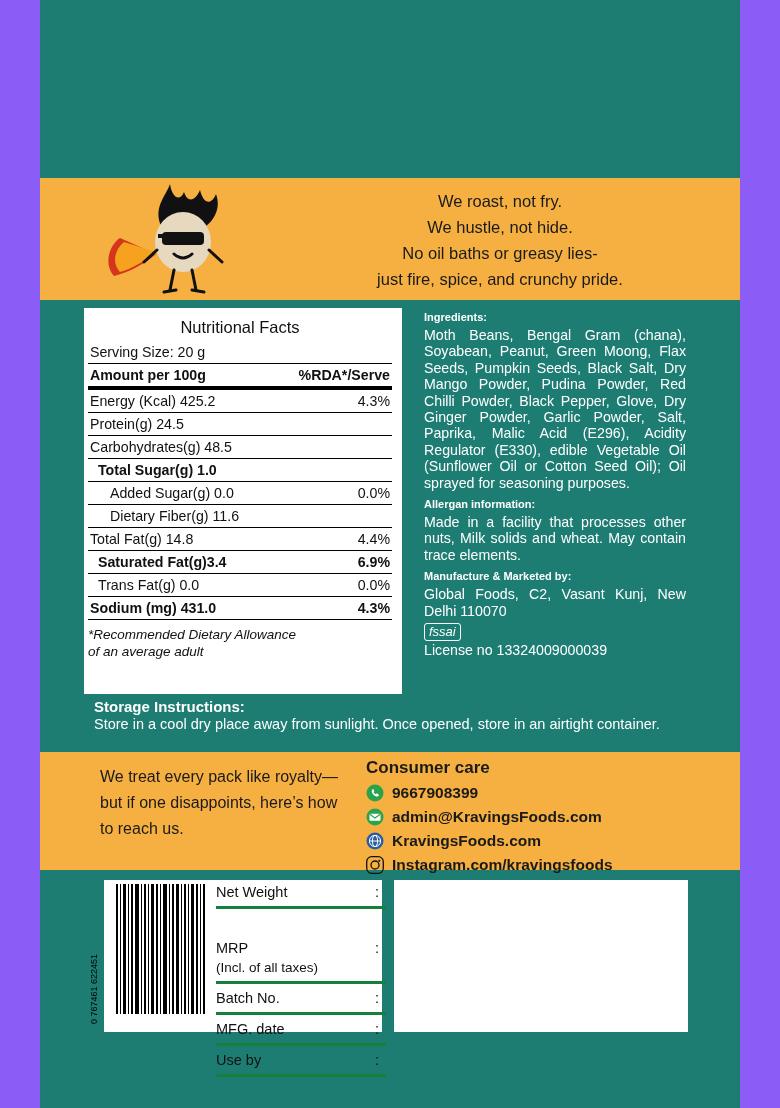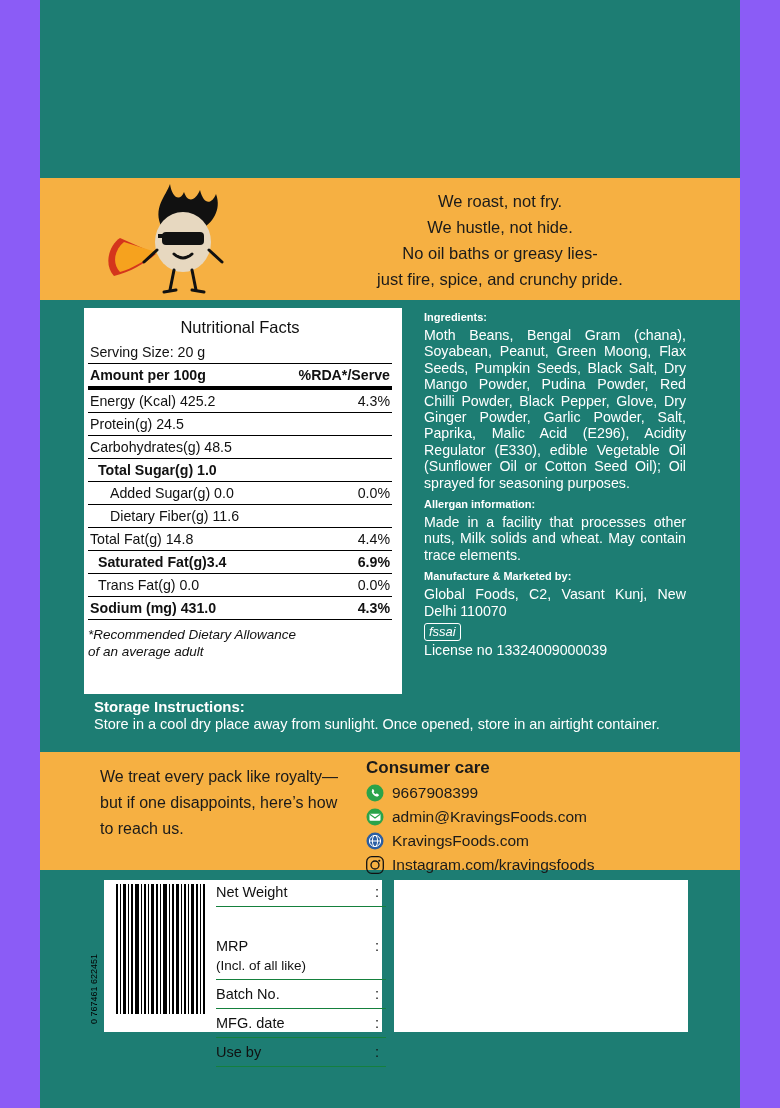--- a/index.html
+++ b/index.html
@@ -167,20 +167,21 @@
     font-size: 17px;
     font-weight: bold;
   }
   .care-row {
     display: flex;
     align-items: center;
     gap: 8px;
     font-size: 15.5px;
     line-height: 24px;
     white-space: nowrap;
+    font-weight: bold;
   }
   .ic {
     width: 18px; height: 18px;
     flex: 0 0 18px;
     display: inline-block;
   }
   
   .bottom-white {
     position: absolute;
     left: 104px; top: 880px;
@@ -212,21 +213,21 @@
   .fields {
     position: absolute;
     left: 216px; top: 878px;
     width: 170px;
     font-size: 14.5px;
     color: #111;
   }
   .field-row {
     display: flex;
     align-items: flex-start;
-    border-bottom: 1px solid #15803d;
+    border-bottom: 3px solid #15803d;
     height: 28px;
     line-height: 28px;
   }
   .field-row .lab { flex: 1 1 auto; }
   .field-row .colon { width: 18px; text-align: center; }
   .field-row.tall { height: 42px; line-height: 19px; padding-top: 2px; margin-top: 28px; }
   .field-row.tall .colon { line-height: 19px; }
   .mrp-sub { font-size: 13.5px; }
   .note-box {
     position: absolute;
@@ -448,21 +449,21 @@
   </div>
 
   <div class="fields">
     <div class="field-row">
       <span class="lab">Net Weight</span>
       <span class="colon">:</span>
     </div>
     <div class="field-row tall">
       <span class="lab">
         <span>MRP</span><br>
-        <span class="mrp-sub">(Incl. of all like)</span>
+        <span class="mrp-sub">(Incl. of all taxes)</span>
       </span>
       <span class="colon">:</span>
     </div>
     <div class="field-row">
       <span class="lab">Batch No.</span>
       <span class="colon">:</span>
     </div>
     <div class="field-row">
       <span class="lab">MFG. date</span>
       <span class="colon">:</span>

